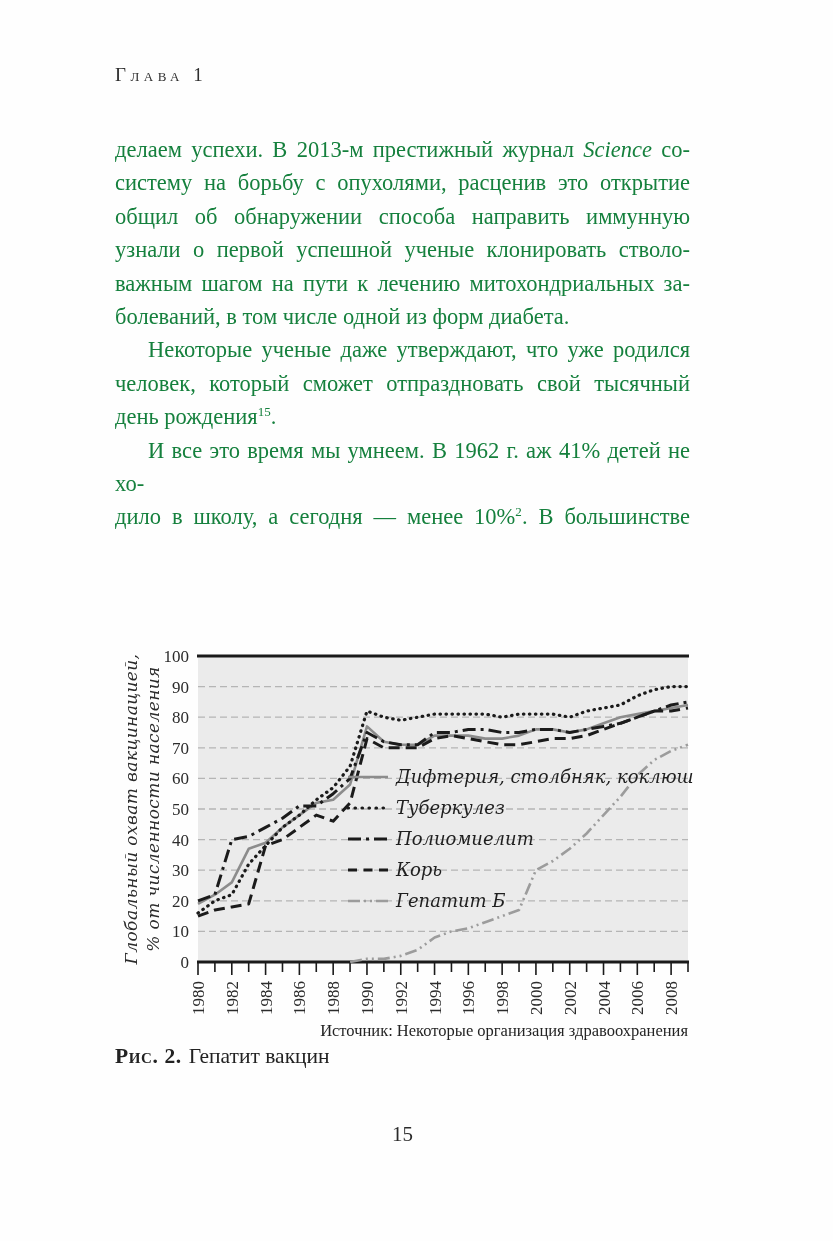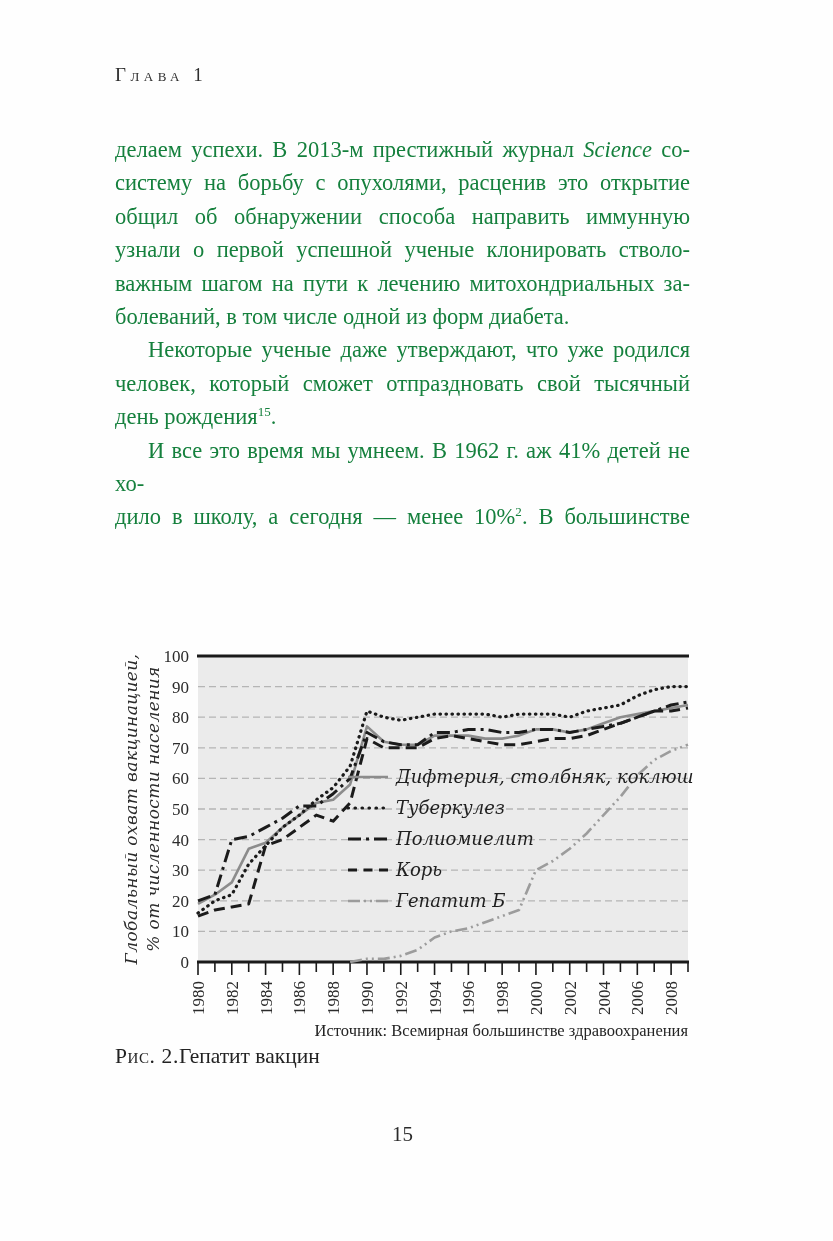--- a/index.html
+++ b/index.html
@@ -33,21 +33,21 @@
   .ylab{font:italic 17px "DejaVu Serif",serif;fill:#2b2b2b;letter-spacing:0.4px;}
   .legend-text{font:italic 18px "DejaVu Serif",serif;fill:#1f1f1f;}
 
   .source-line{
     position:absolute;top:1021px;left:115px;width:573px;
     text-align:right;font-size:16.5px;color:#242424;
   }
   .fig-caption{
     position:absolute;top:1044px;left:115px;font-size:21.5px;color:#222;
   }
-  .cap-label{font-variant:small-caps;letter-spacing:0.6px;}
+  .cap-label{font-variant:small-caps;letter-spacing:0.6px;margin-right:7px;font-weight:bold;}
   .folio{
     position:absolute;top:1122px;left:115px;width:575px;
     text-align:center;font-size:21px;color:#2b2b2b;
   }
 </style>
 </head>
 <body>
 
 <div class="page">
 
@@ -156,21 +156,21 @@
         <text x="281" y="169" class="legend-text">Туберкулез</text>
         <line x1="233" x2="273" y1="194" y2="194" stroke="#1b1b1b" stroke-width="3" fill="none" stroke-dasharray="13 5 3 5"></line>
         <text x="281" y="200" class="legend-text">Полиомиелит</text>
         <line x1="233" x2="273" y1="225" y2="225" stroke="#1b1b1b" stroke-width="3" fill="none" stroke-dasharray="9 6.5"></line>
         <text x="281" y="231" class="legend-text">Корь</text>
         <line x1="233" x2="273" y1="256" y2="256" stroke="#9c9c9c" stroke-width="2.6" fill="none" stroke-dasharray="12 4 2 4 2 4"></line>
         <text x="281" y="262" class="legend-text">Гепатит Б</text>
       </svg>
   </div>
 
-  <div class="source-line">Источник: Всемирная большинстве здравоохранения</div>
+  <div class="source-line">Источник: Некоторые организация здравоохранения</div>
 
   <div class="fig-caption">
     <span class="cap-label">Рис. 2.</span><span>Гепатит вакцин</span>
   </div>
 
   <div class="folio">15</div>
 
 </div>
 
 </body></html>

